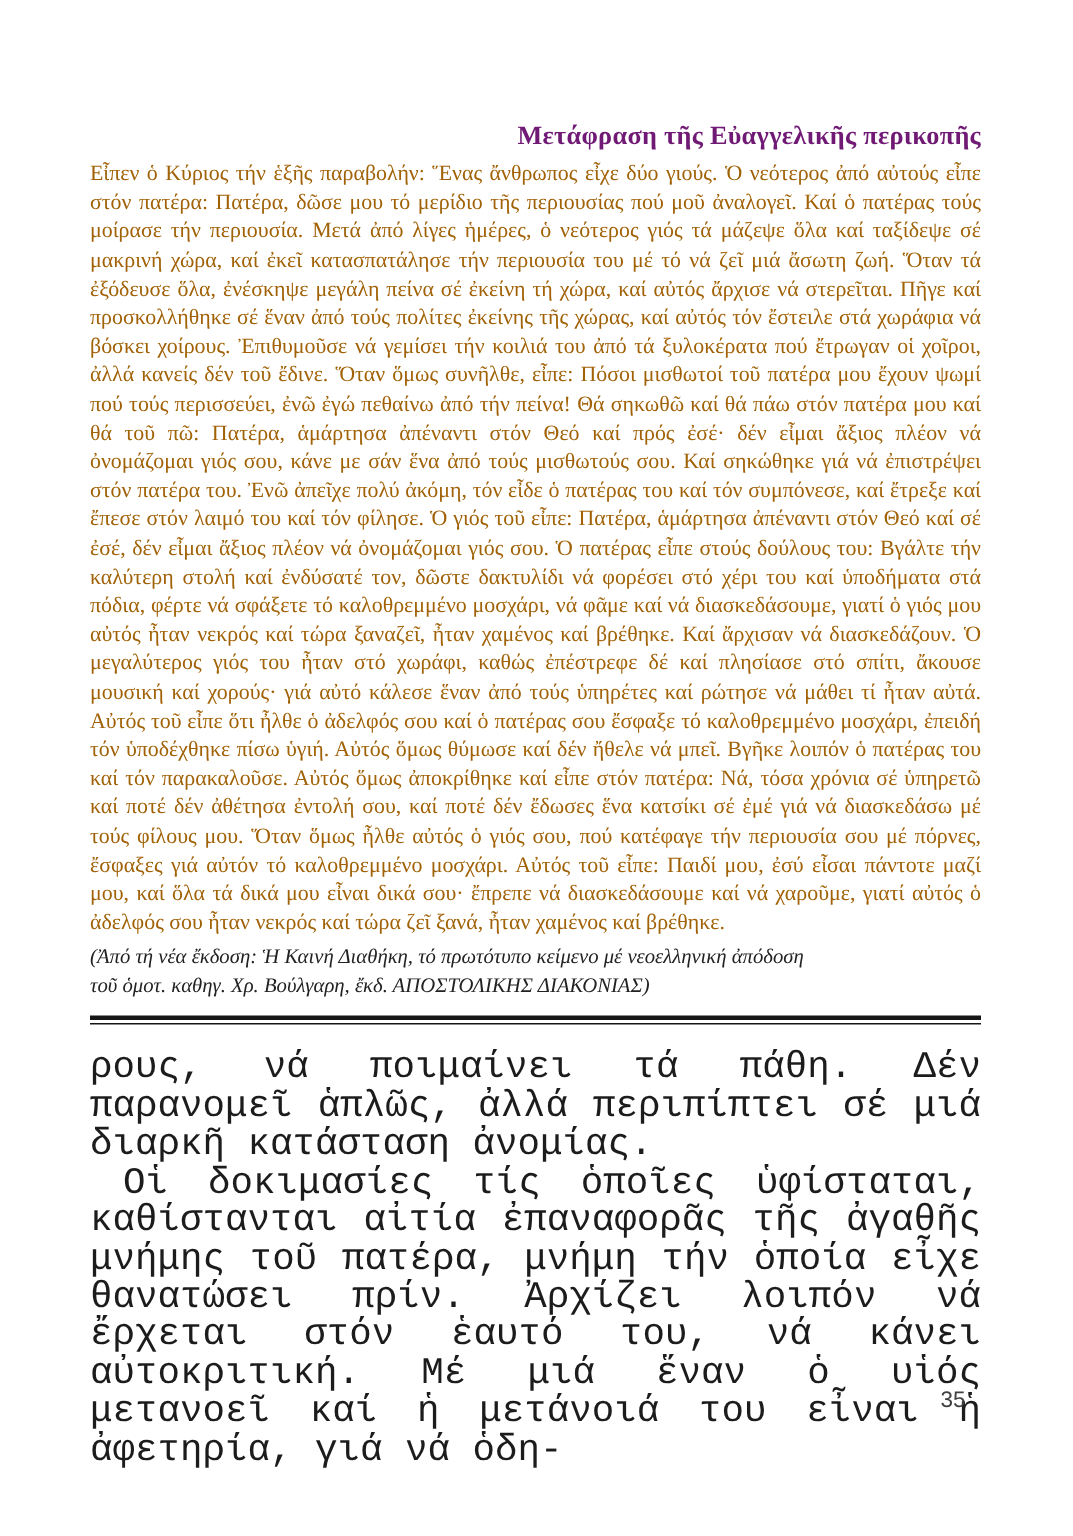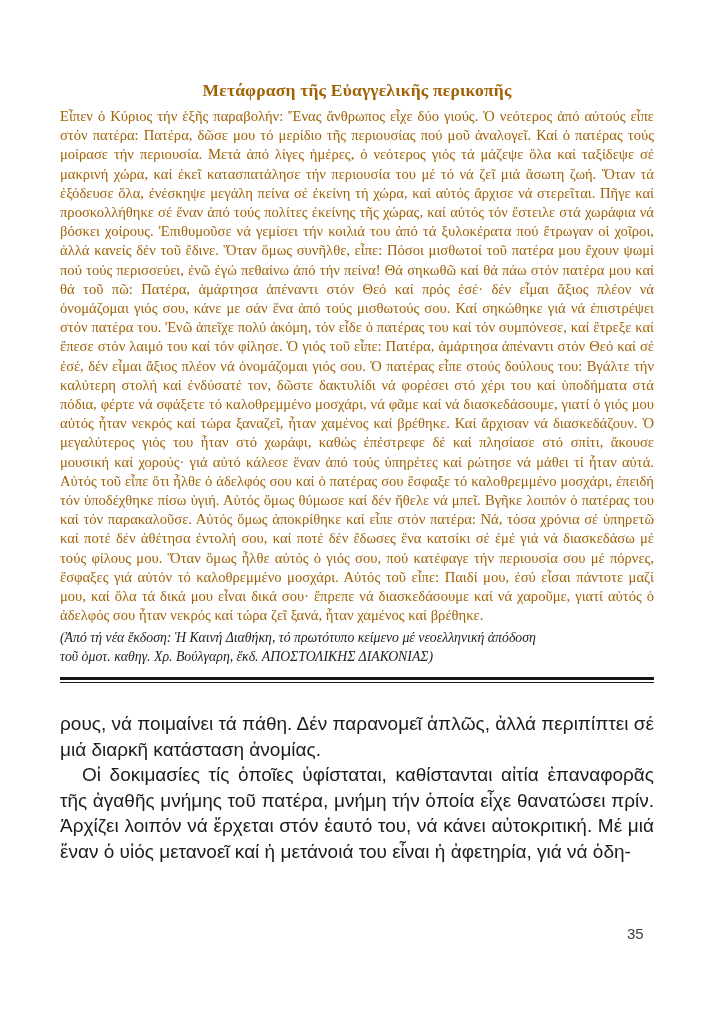--- a/index.html
+++ b/index.html
@@ -17,26 +17,26 @@
     color: #1f1f1f;
   }
   .content {
     position: absolute;
     left: 60px;
     top: 0;
     width: 594px;
   }
   .doc-title {
     margin-top: 79px;
-    text-align: center;
+    text-align: right;
     font-weight: bold;
     font-size: 17.5px;
     line-height: 22px;
     letter-spacing: 0.2px;
-    color: #a16207;
+    color: #701a75;
   }
   .gospel-text {
     margin-top: 6px;
     font-size: 14.6px;
     line-height: 19.2px;
     text-align: justify;
     color: #a16207;
   }
   .attribution {
     margin-top: 3px;
@@ -47,23 +47,23 @@
     color: #222222;
   }
   .double-rule {
     margin-top: 11px;
     height: 2px;
     border-top: 3px solid #161616;
     border-bottom: 1.5px solid #161616;
     width: 100%;
   }
   .commentary {
-    margin-top: 28px;
-    font-family: Liberation Sans, sans-serif;
-    font-size: 19px;
+    margin-top: 16px;
+    font-family: Liberation Mono, monospace;
+    font-size: 25px;
     line-height: 25.4px;
     text-align: justify;
     color: #1c1c1c;
   }
   .commentary p {
     margin: 0;
   }
   .commentary p.indented {
     text-indent: 22px;
   }

